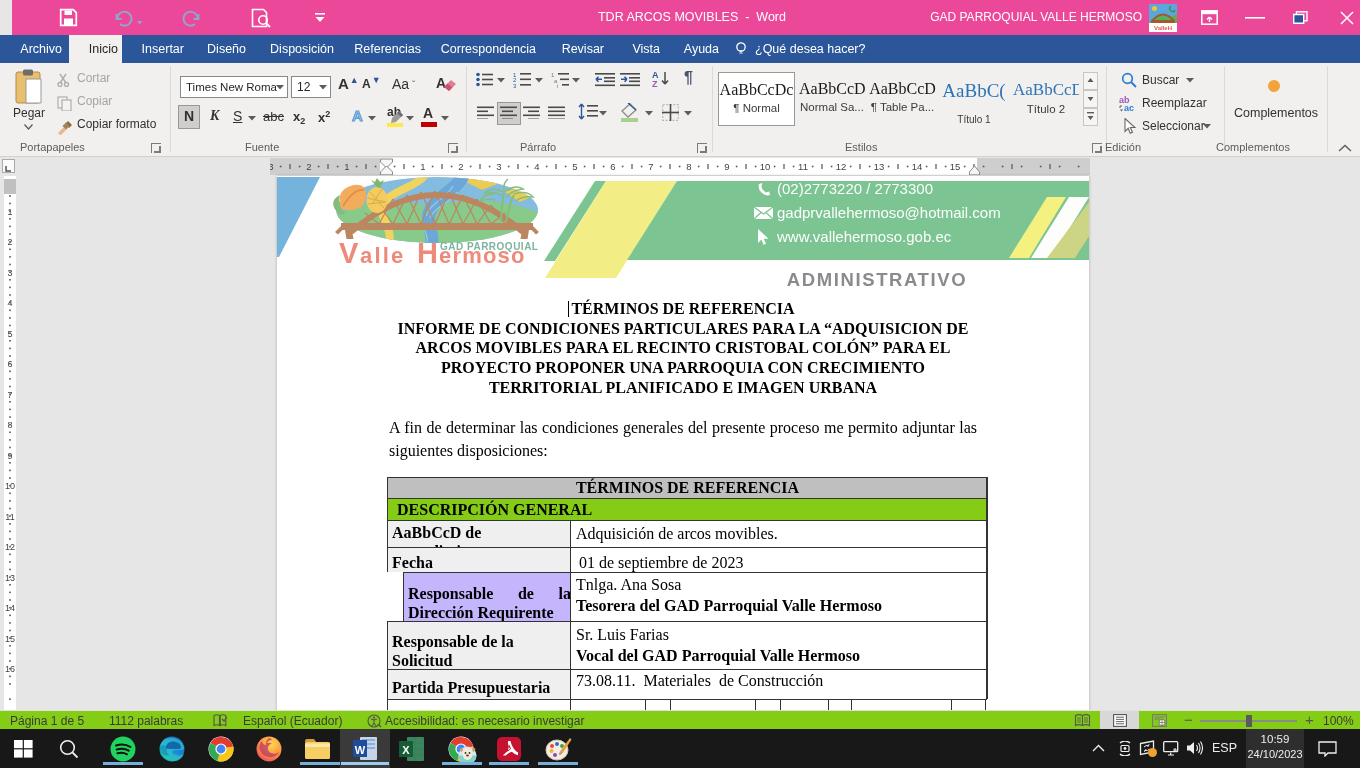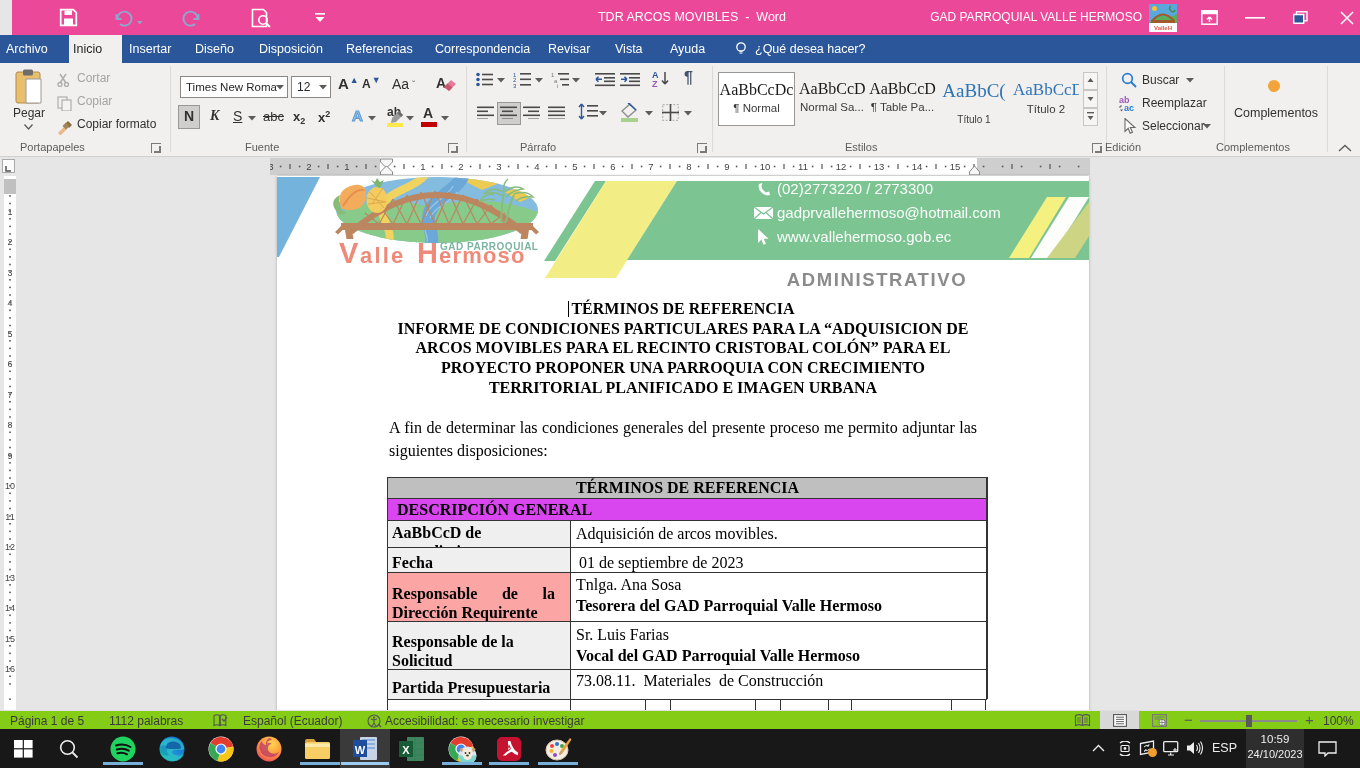--- a/index.html
+++ b/index.html
@@ -1,20 +1,20 @@
 <!DOCTYPE html>
 <html><head><meta charset="utf-8">
 <style>
 *{margin:0;padding:0;box-sizing:border-box}
 html,body{width:1360px;height:768px;overflow:hidden}
 body{font-family:"Liberation Sans",sans-serif;position:relative;background:#e7e6e6;-webkit-font-smoothing:antialiased}
 .abs{position:absolute}
 #titlebar{position:absolute;left:12px;top:0;width:1360px;height:35px;background:#ec4899;color:#fff}
 #tabbar{position:absolute;left:0;top:35px;width:1360px;height:28px;background:#2b579a;color:#fff}
-.tab{position:absolute;top:0;height:28px;line-height:28px;font-size:12.5px;text-align:left}
+.tab{position:absolute;top:0;height:28px;line-height:28px;font-size:12.5px;text-align:right}
 #ribbon{position:absolute;left:0;top:63px;width:1360px;height:94px;background:#f1f0ef;border-bottom:1px solid #d2d0ce;color:#323130}
 .gsep{position:absolute;top:3px;height:86px;width:1px;background:#dcdad8}
 .glabel{position:absolute;top:78px;height:14px;font-size:11px;color:#5e5c5a;white-space:nowrap}
 .dlg{position:absolute;top:80px;width:10px;height:10px;border-left:1px solid #7a7a78;border-top:1px solid #7a7a78}
 .dlg:after{content:"";position:absolute;left:2px;top:2px;width:5px;height:5px;border-right:2px solid #7a7a78;border-bottom:2px solid #7a7a78}
 .rbtxt{position:absolute;font-size:12px;color:#323130;white-space:nowrap}
 .gray{color:#a6a4a2}
 #docarea{position:absolute;left:0;top:157px;width:1360px;height:553px;background:#e7e6e6;overflow:hidden}
 #page{position:absolute;left:277px;top:19px;width:812px;height:560px;background:#fff;box-shadow:0 0 3px rgba(0,0,0,.25)}
 #statusbar{position:absolute;left:0;top:710px;width:1360px;height:19px;background:#84cc16;border-top:1px solid #e0e0e0;font-size:12px;color:#3b3b3b}
@@ -596,40 +596,40 @@
         <text x="500" y="66" font-family="Liberation Sans" font-size="15" fill="#fbfefb">www.vallehermoso.gob.ec</text>
         <text x="600" y="110" font-family="Liberation Sans" font-weight="bold" font-size="18.5" fill="#8b8b8b" letter-spacing="1.6" text-anchor="middle">ADMINISTRATIVO</text>
       </svg>
       <div class="serif abs" style="left:60px;top:123px;width:692px;text-align:center;font-weight:bold;font-size:16px;line-height:19.7px;color:#000">TÉRMINOS DE REFERENCIA<br>INFORME DE CONDICIONES PARTICULARES PARA LA “ADQUISICION DE<br>ARCOS MOVIBLES PARA EL RECINTO CRISTOBAL COLÓN” PARA EL<br>PROYECTO PROPONER UNA PARROQUIA CON CRECIMIENTO<br>TERRITORIAL PLANIFICADO E IMAGEN URBANA</div>
       <div class="abs" style="left:291px;top:125px;width:1px;height:16px;background:#000"></div>
       <div class="serif abs" style="left:112px;top:241px;width:588px;text-align:justify;font-size:16px;line-height:22.5px;color:#000">A fin de determinar las condiciones generales del presente proceso me permito adjuntar las siguientes disposiciones:</div>
       <div class="abs serif" style="left:110px;top:301px;width:600px;color:#000;font-size:16px">
         <div class="abs" style="left:0px;top:0px;width:600px;height:21px;background:#bfbfbf;border-left:1px solid #333;border-top:1px solid #333">
           <div style="text-align:center;font-weight:bold;padding-top:1px">TÉRMINOS DE REFERENCIA</div>
         </div>
-        <div class="abs" style="left:0px;top:21px;width:600px;height:22px;background:#d946ef;border-left:1px solid #333;border-top:1px solid #333">
+        <div class="abs" style="left:0px;top:21px;width:600px;height:22px;background:#84cc16;border-left:1px solid #333;border-top:1px solid #333">
           <div style="font-weight:bold;padding:2px 0 0 9px">DESCRIPCIÓN GENERAL</div>
         </div>
         <div class="abs" style="left:0px;top:43px;width:183px;height:27px;background:#efefef;border-left:1px solid #333;border-top:1px solid #333">
           <div style="font-weight:bold;line-height:18.5px;padding:3px 0 0 4px">AaBbCcD de procedimiento</div>
         </div>
         <div class="abs" style="left:183px;top:43px;width:417px;height:27px;background:#fff;border-left:1px solid #333;border-top:1px solid #333">
           <div style="line-height:21px">
             <div style="padding:2px 0 0 5px">Adquisición de arcos movibles.</div>
           </div>
         </div>
         <div class="abs" style="left:0px;top:70px;width:183px;height:25px;background:#efefef;border-left:1px solid #333;border-top:1px solid #333">
           <div style="font-weight:bold;line-height:18.5px;padding:6px 0 0 4px">Fecha</div>
         </div>
         <div class="abs" style="left:183px;top:70px;width:417px;height:25px;background:#fff;border-left:1px solid #333;border-top:1px solid #333">
           <div style="line-height:21px">
             <div style="padding:4px 0 0 8px">01 de septiembre de 2023</div>
           </div>
         </div>
-        <div class="abs" style="left:0px;top:95px;width:183px;height:49px;background:#fca5a5;border-left:1px solid #333;border-top:1px solid #333">
+        <div class="abs" style="left:16px;top:95px;width:183px;height:49px;background:#c4b5fd;border-left:1px solid #333;border-top:1px solid #333">
           <div style="font-weight:bold;line-height:18.5px;padding:12px 0 0 4px"><span style="display:inline-block;width:163px;text-align:justify;text-align-last:justify">Responsable&nbsp; de&nbsp; la</span> Dirección Requirente</div>
         </div>
         <div class="abs" style="left:183px;top:95px;width:417px;height:49px;background:#fff;border-left:1px solid #333;border-top:1px solid #333">
           <div style="line-height:21px">
             <div style="padding:1px 0 0 5px">Tnlga. Ana Sosa<br><b>Tesorera del GAD Parroquial Valle Hermoso</b></div>
           </div>
         </div>
         <div class="abs" style="left:0px;top:144px;width:183px;height:48px;background:#efefef;border-left:1px solid #333;border-top:1px solid #333">
           <div style="font-weight:bold;line-height:18.5px;padding:11px 0 0 4px">Responsable de la<br>Solicitud</div>
         </div>

